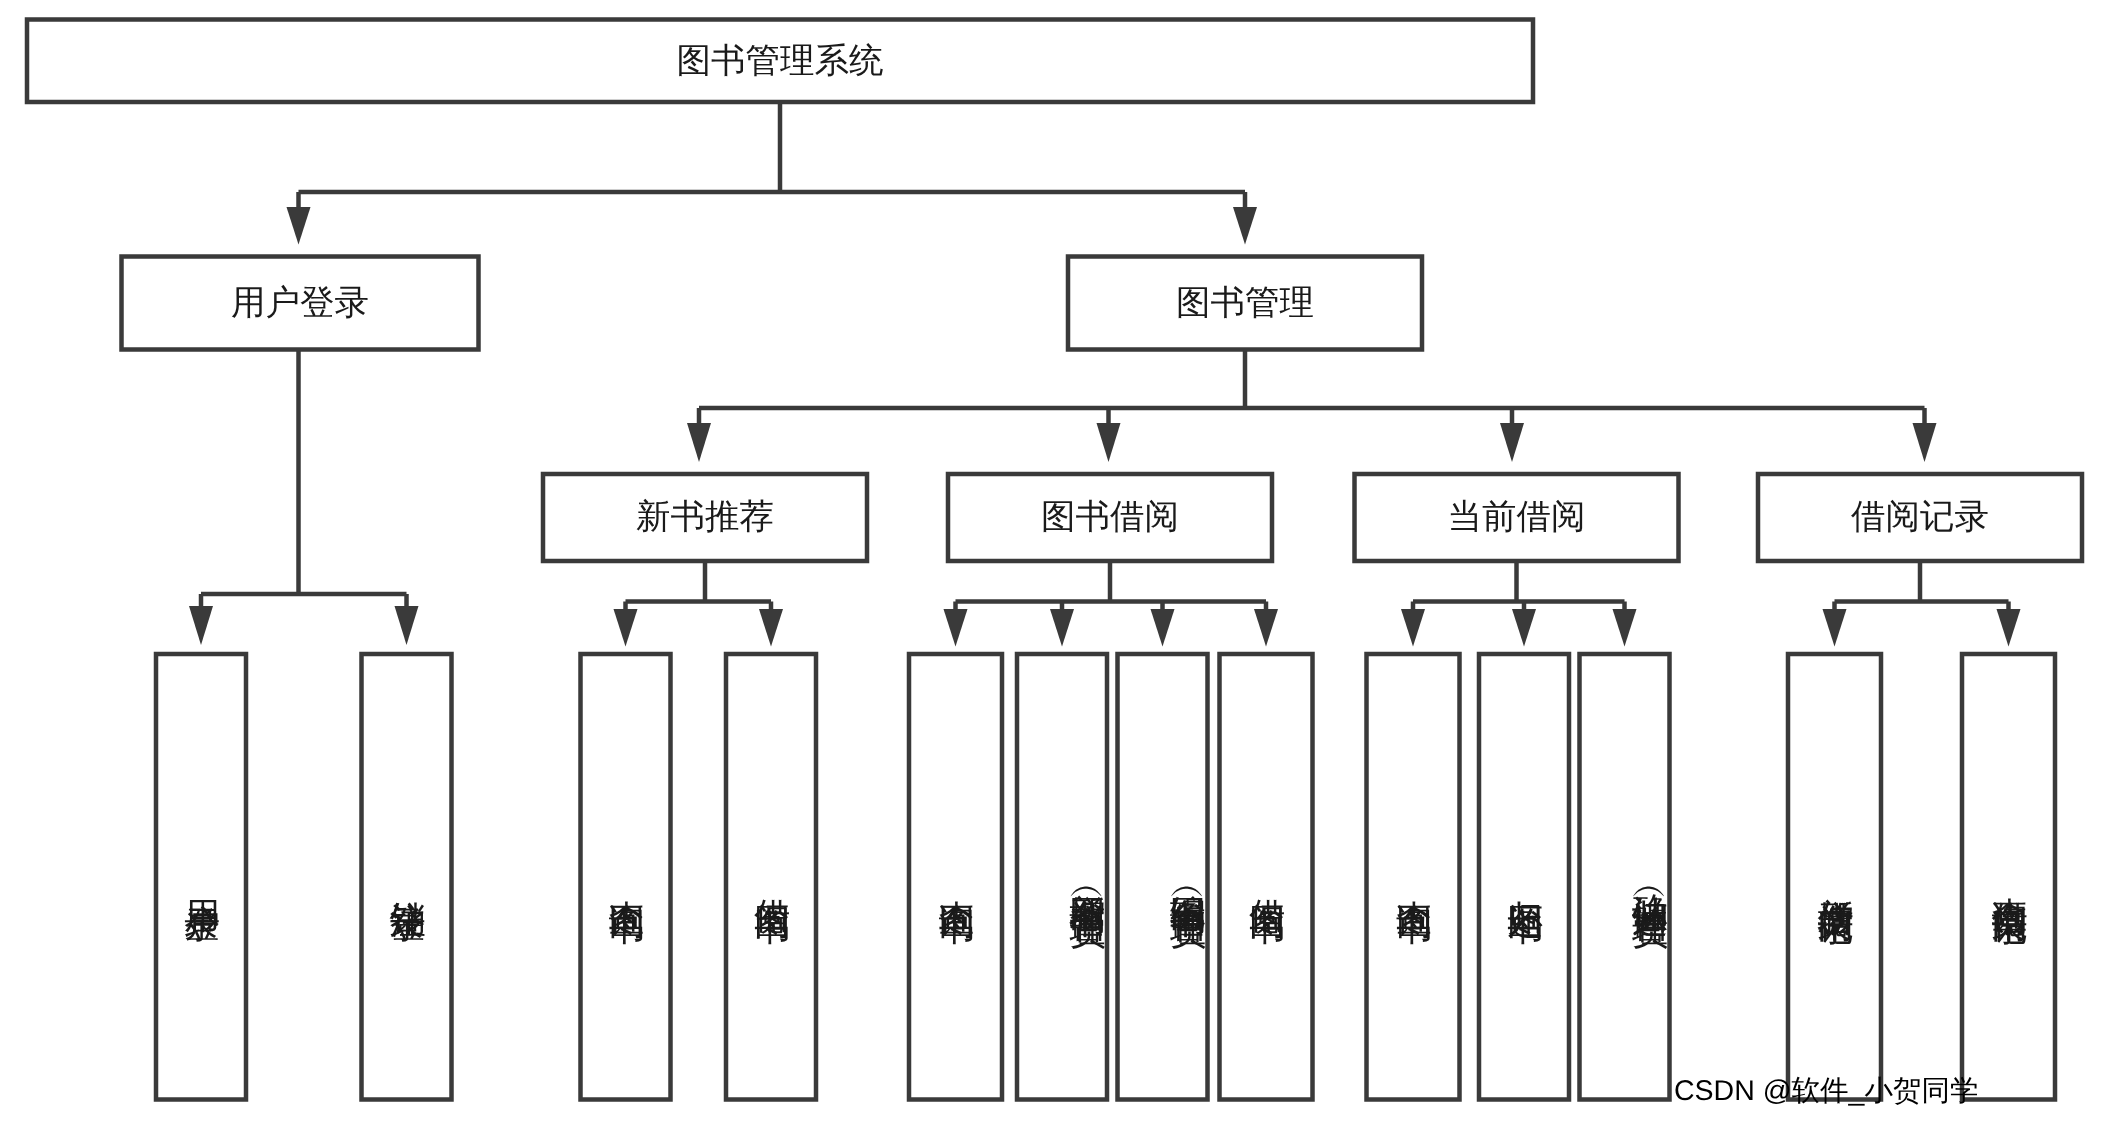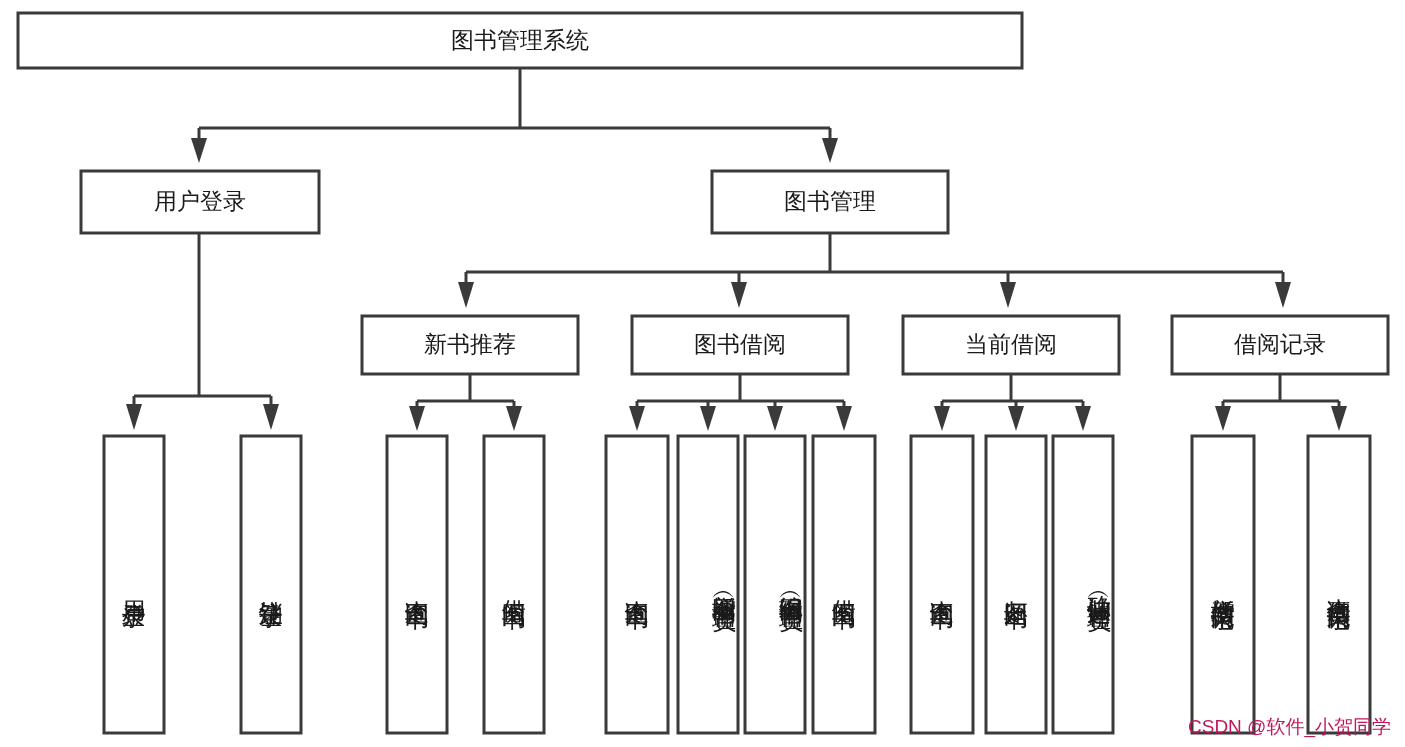--- a/index.html
+++ b/index.html
@@ -62,23 +62,23 @@
     align-items: center;
     justify-content: center;
     text-align: center;
     white-space: nowrap;
     pointer-events: none;
   }
   .watermark {
     position: absolute;
     font-family: "Liberation Sans", "DejaVu Sans", sans-serif;
     font-size: 19px;
-    color: #be185d;
+    color: #000000;
     white-space: nowrap;
-    left: 1188px;
+    left: 1116px;
     top: 714px;
   }
 </style>
 </head>
 <body>
 
 <div id="diagram-root">
 
   <svg id="flow-svg" viewBox="0 0 1405 747">
 

